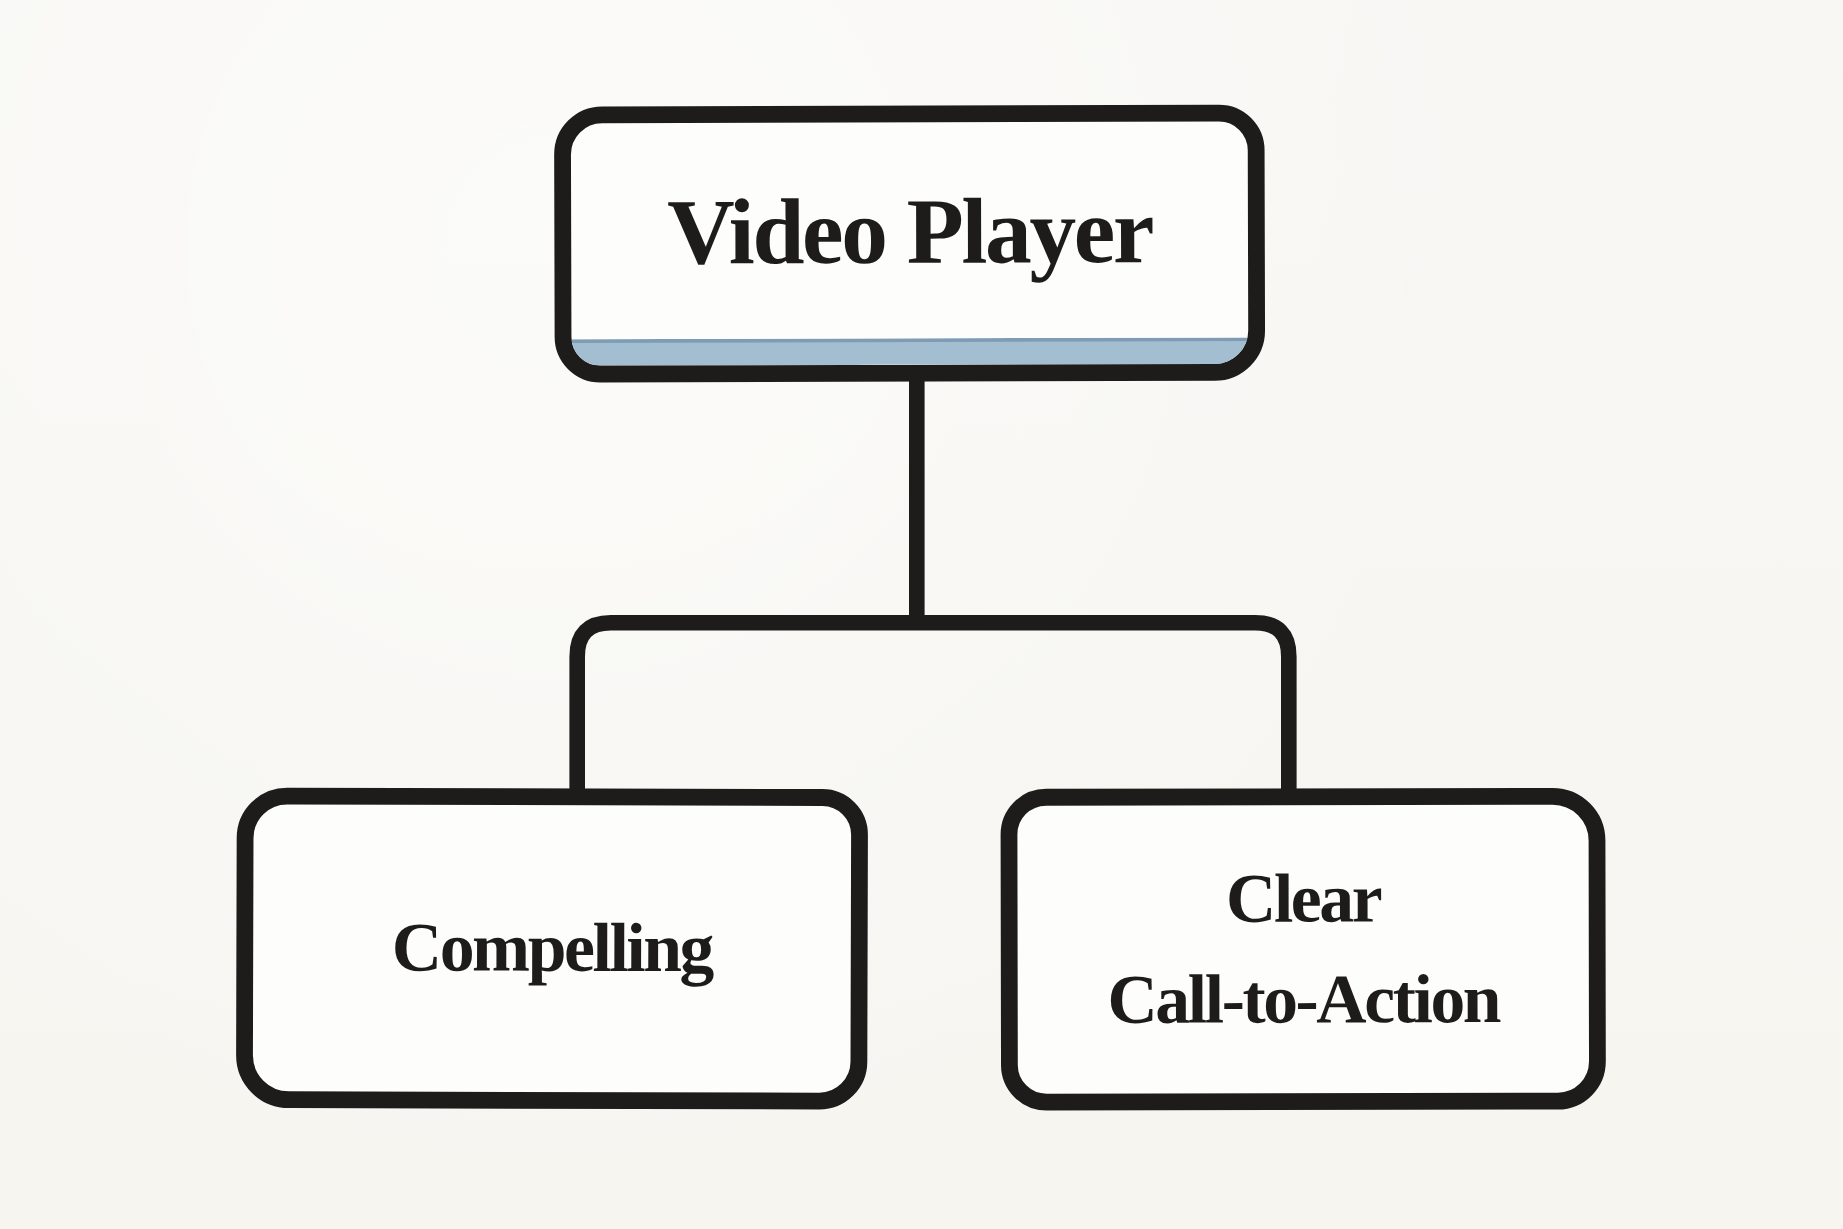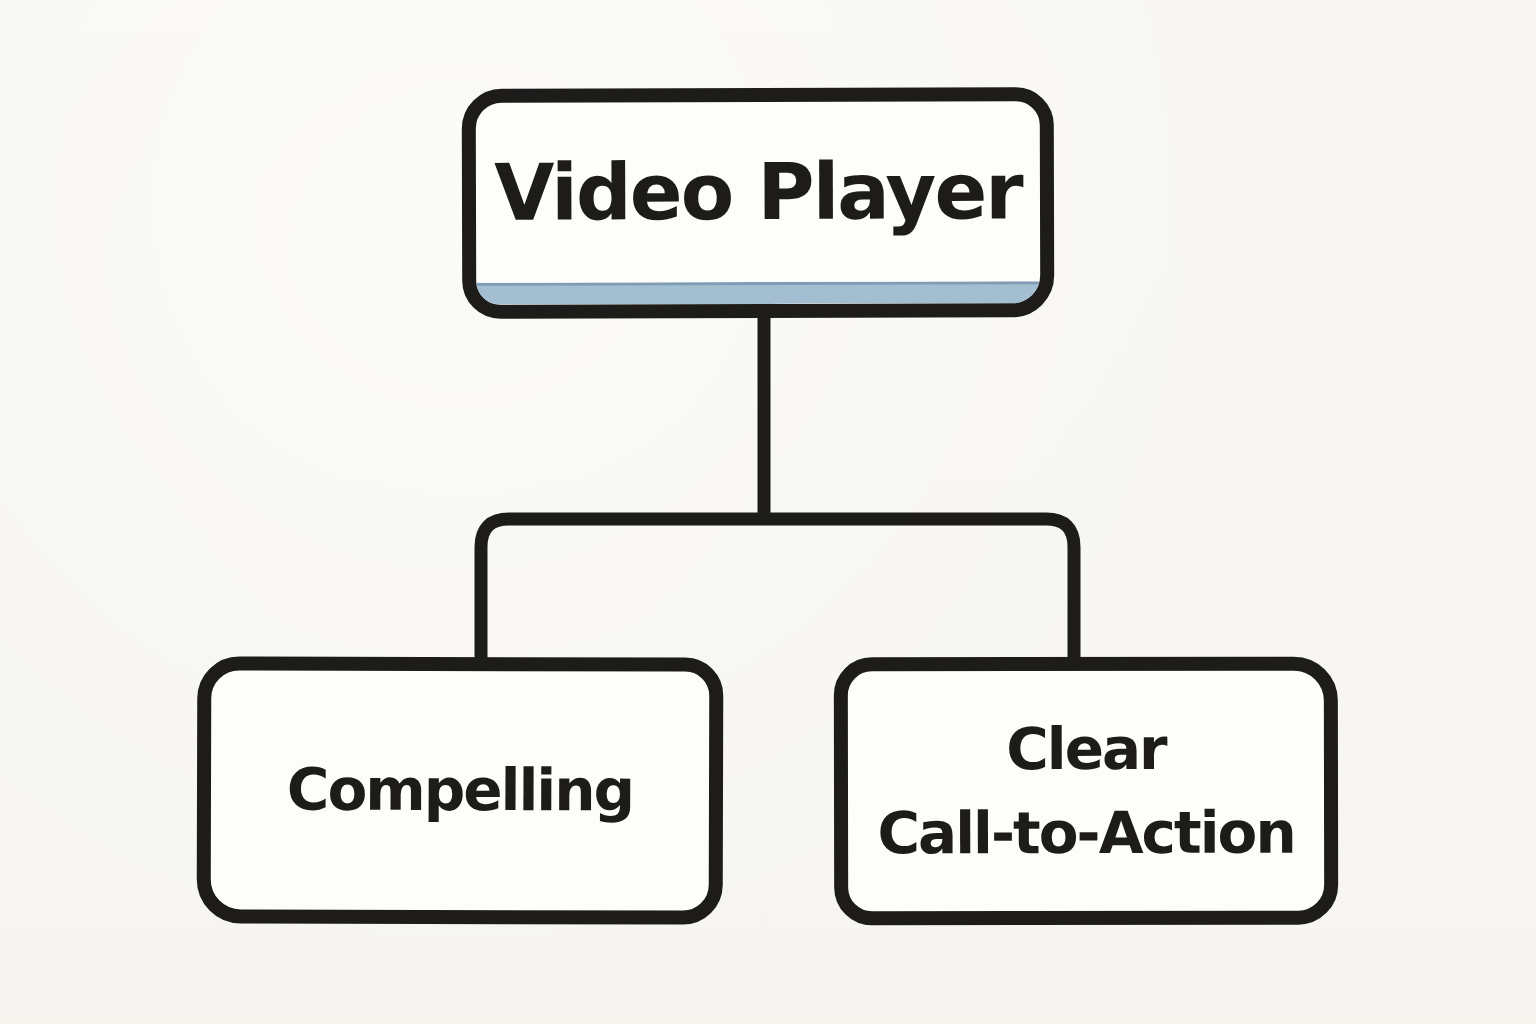--- a/index.html
+++ b/index.html
@@ -11,21 +11,21 @@
   html,body{width:1536px;height:1024px;overflow:hidden;}
   body{
     background:var(--paper);
     background-image:
       radial-gradient(circle at 30% 20%, rgba(255,255,255,.5), rgba(255,255,255,0) 60%),
       linear-gradient(180deg,#f8f7f4 0%,#f6f5f0 100%);
     font-family:"DejaVu Sans","Liberation Sans",sans-serif;
     position:relative;
     color:var(--ink);
   }
-  .canvas{position:absolute;inset:0;}
+  .canvas{position:absolute;inset:0;font-family:Liberation Serif, serif;}
   svg.connectors{position:absolute;left:0;top:0;width:1536px;height:1024px;}
   svg.connectors path{
     stroke:var(--ink);
     stroke-width:13;
     fill:none;
     stroke-linecap:butt;
   }
   .node{
     position:absolute;
     background:#fdfdfb;

